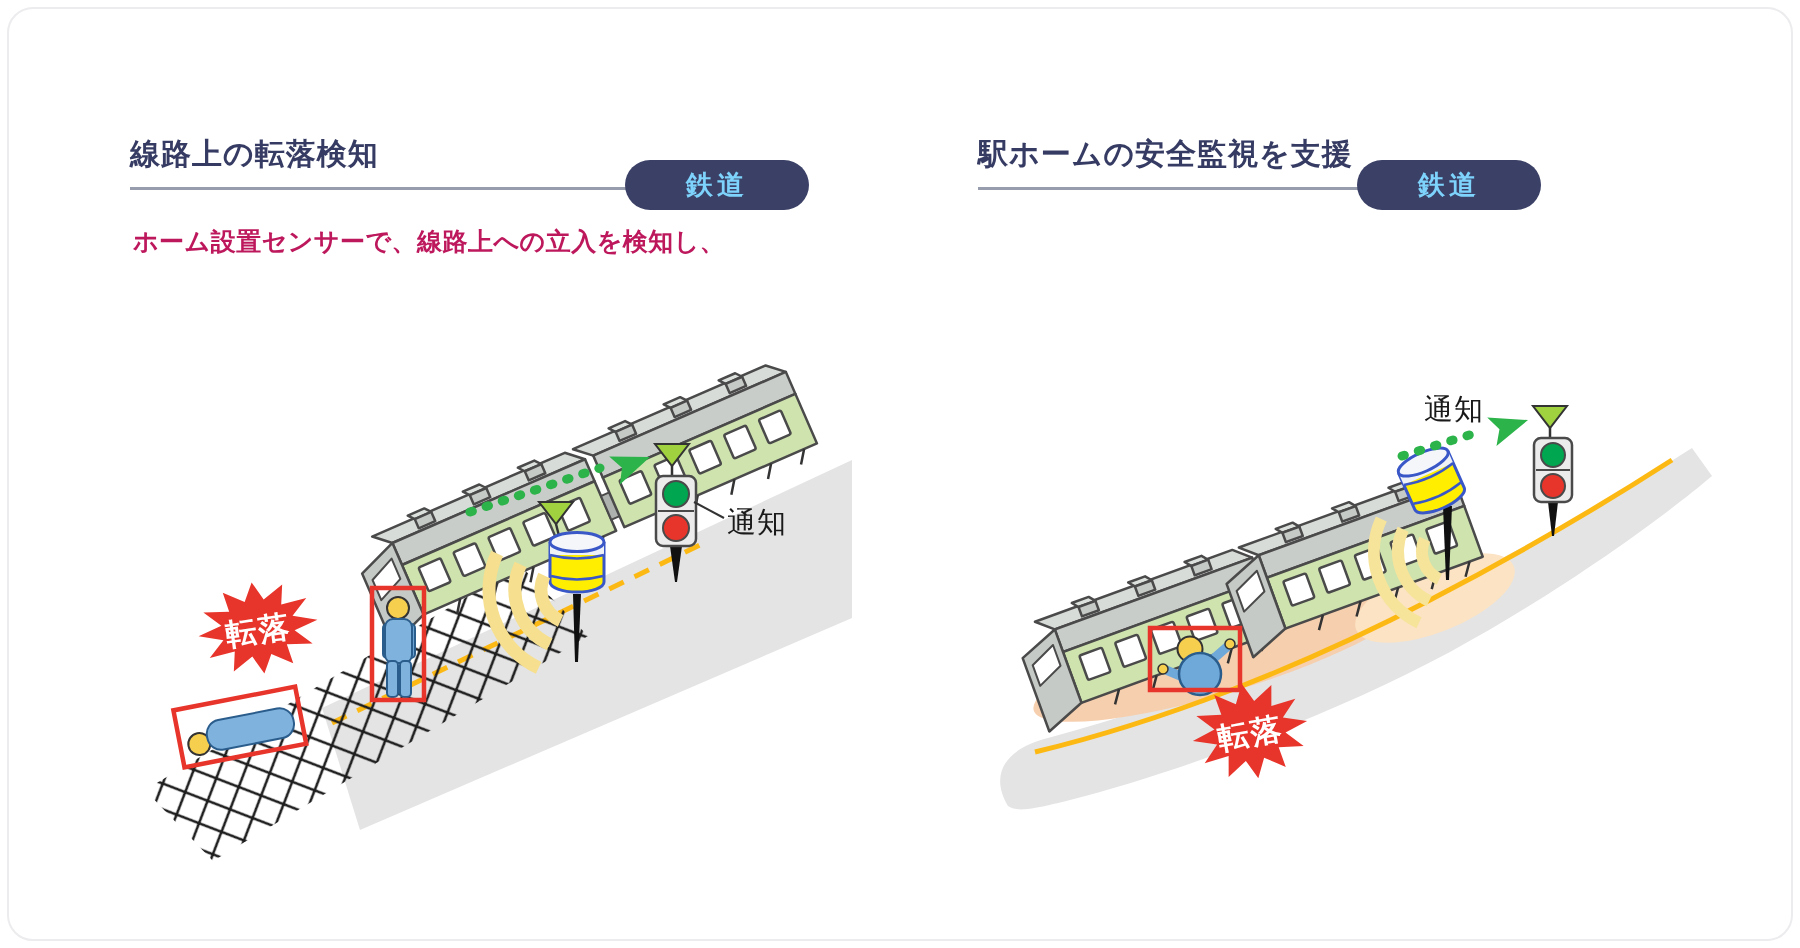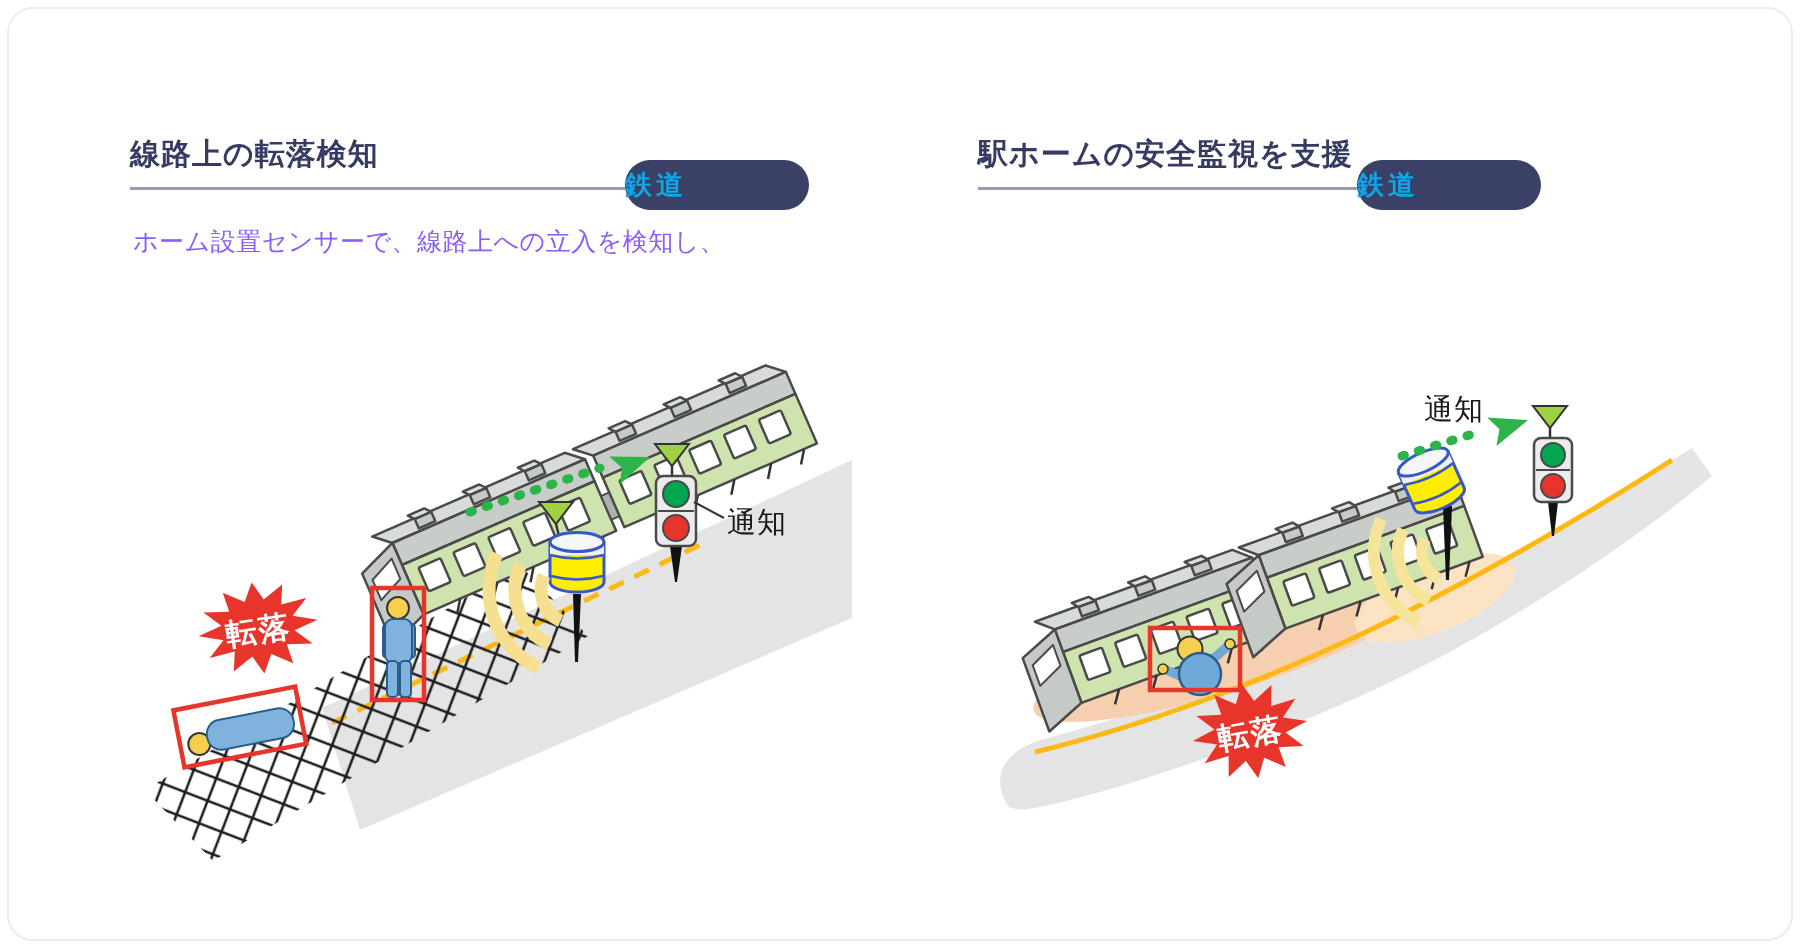--- a/index.html
+++ b/index.html
@@ -2,23 +2,23 @@
 <html><head>
 <meta charset="utf-8">
 <style>
   html,body{margin:0;padding:0;background:#fff;}
   body{width:1800px;height:948px;position:relative;overflow:hidden;
        font-family:"Liberation Sans","DejaVu Sans",sans-serif;}
   .card{position:absolute;inset:7px;border-radius:26px;border:2px solid #ececee;background:#ffffff;}
   .abs{position:absolute;}
   .panel-title{font-size:30px;font-weight:bold;color:#353b63;letter-spacing:1px;white-space:nowrap;}
   .underline{height:3px;background:#989dae;}
-  .badge{width:184px;height:50px;border-radius:25px;background:#3b4066;color:#0ea5e9;
-         font-size:27px;font-weight:bold;text-align:left;line-height:50px;letter-spacing:4px;}
-  .desc{font-size:25px;line-height:47px;color:#8b5cf6;letter-spacing:0.5px;white-space:nowrap;}
+  .badge{width:184px;height:50px;border-radius:25px;background:#3b4066;color:#7dd3fc;
+         font-size:27px;font-weight:bold;text-align:center;line-height:50px;letter-spacing:4px;}
+  .desc{font-size:25px;line-height:47px;color:#be185d;letter-spacing:0.5px;white-space:nowrap;font-weight:bold;}
   svg.art{position:absolute;left:0;top:0;}
   svg.art text{font-family:"Liberation Sans","DejaVu Sans",sans-serif;}
   .burst-text{font-size:31px;font-weight:bold;fill:#ffffff;letter-spacing:2px;}
   .notify-text{font-size:29px;fill:#1a1a1a;letter-spacing:1px;}
 </style>
 </head>
 <body>
 
 <div class="card"></div>
 

